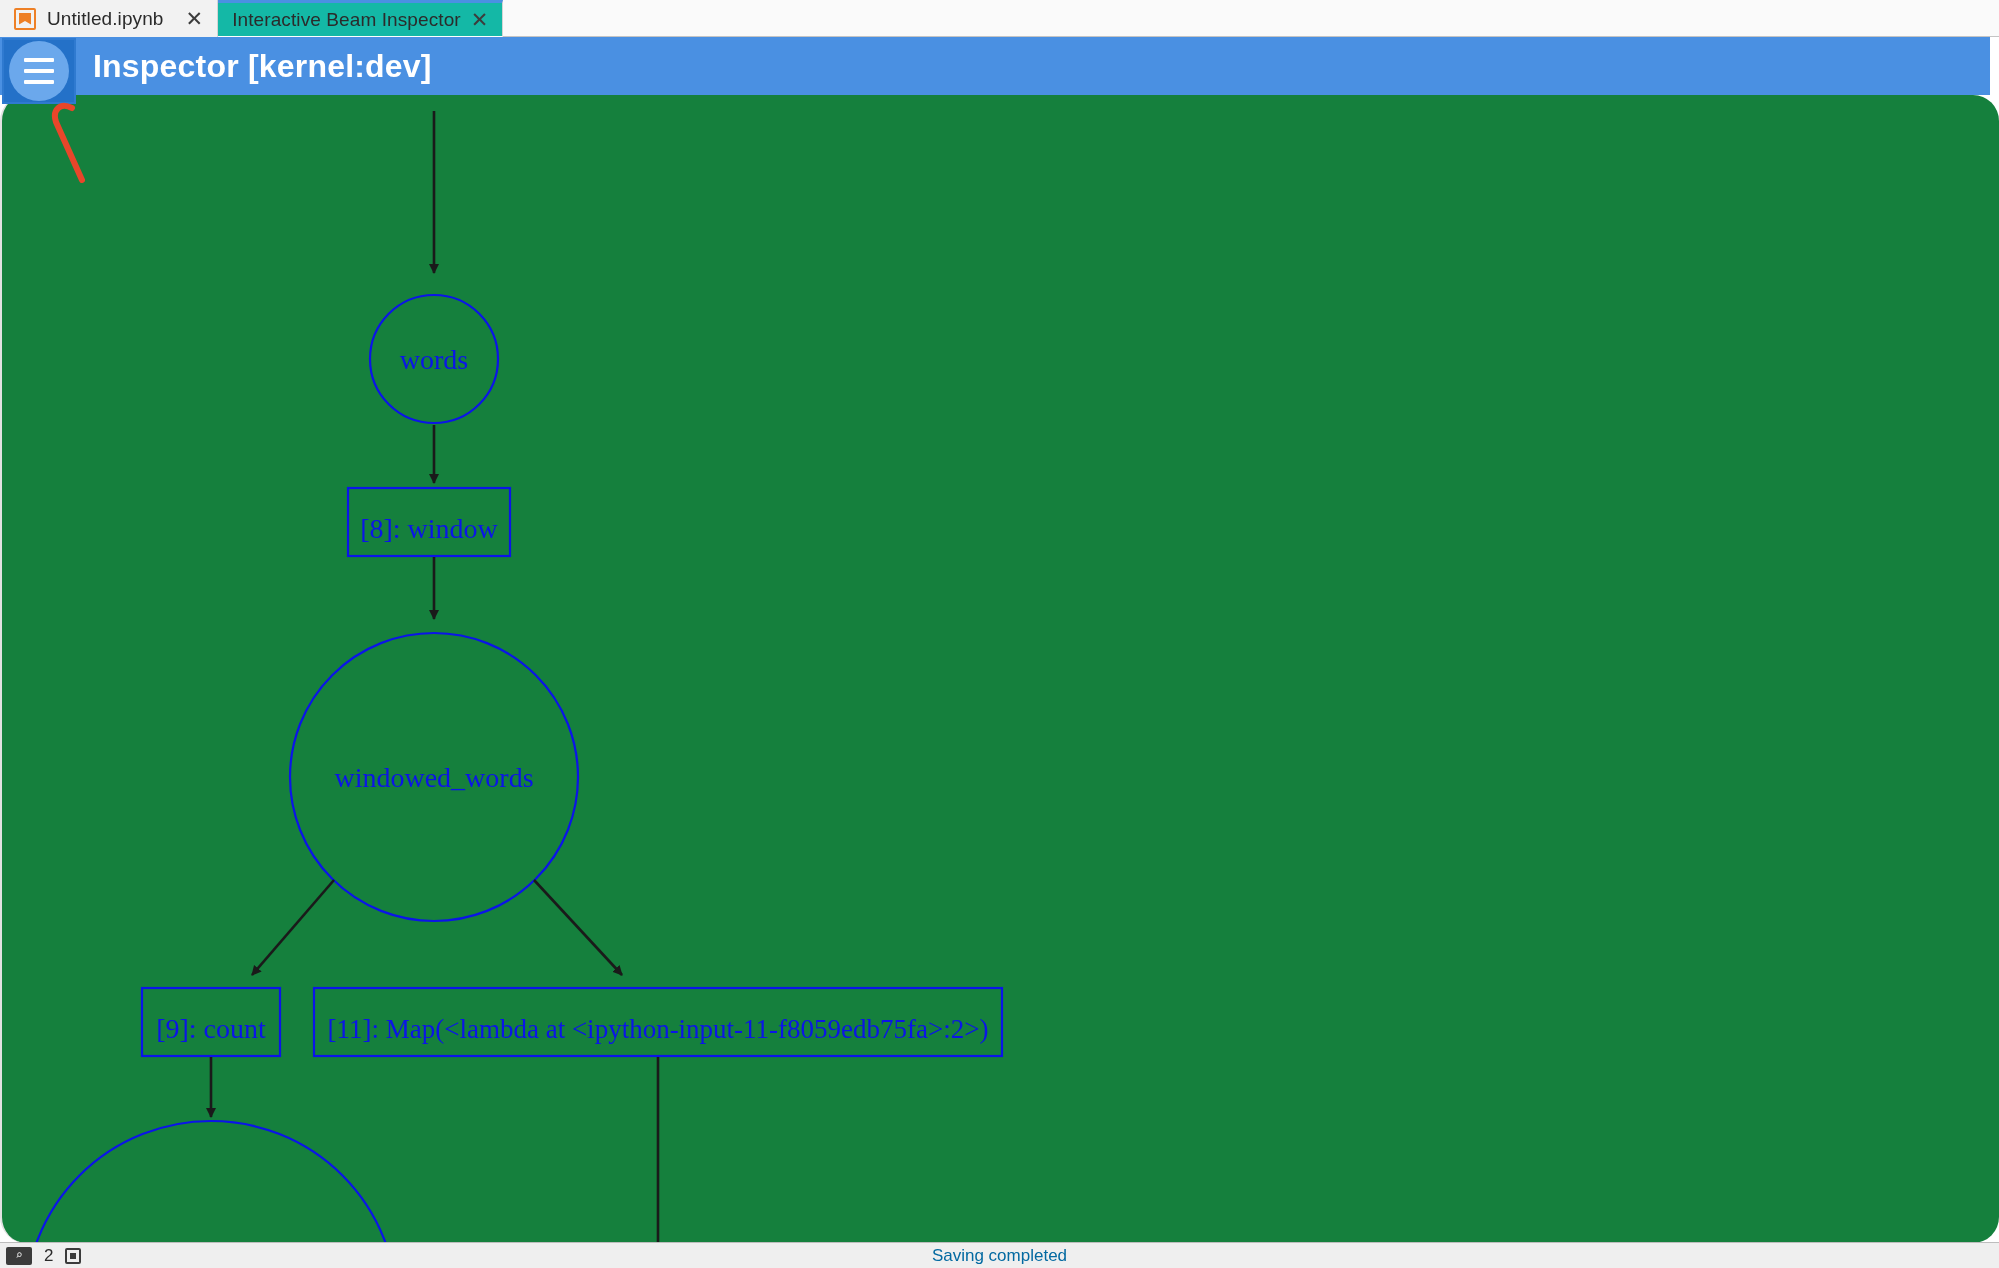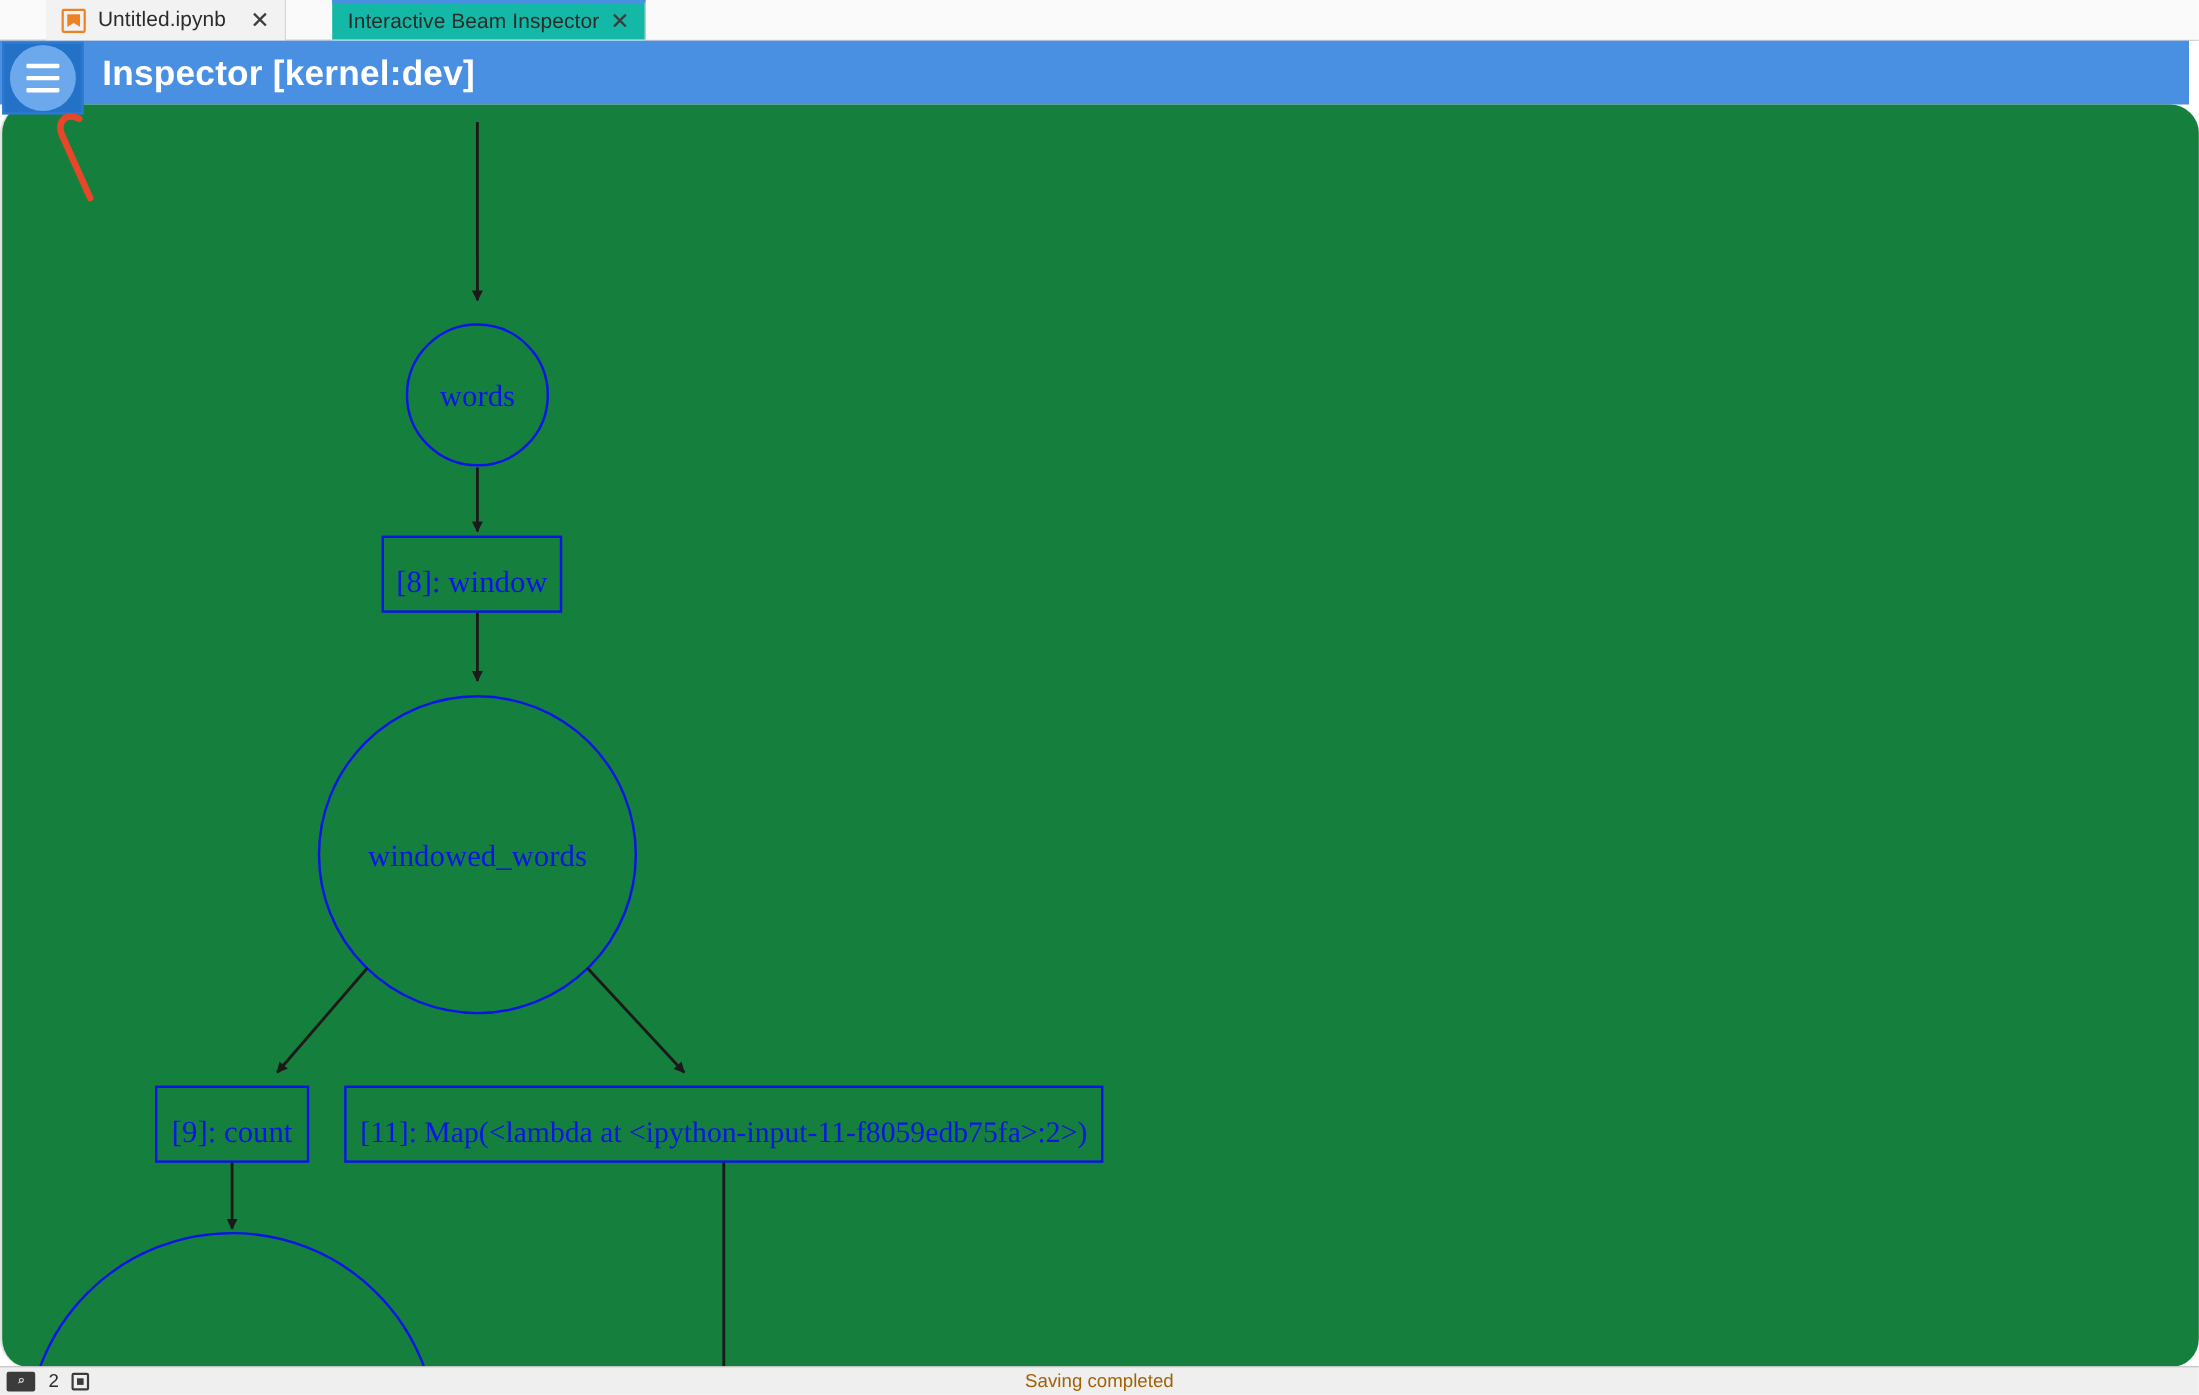--- a/index.html
+++ b/index.html
@@ -21,21 +21,20 @@
   .tab {
     position: relative;
     display: flex; align-items: center;
     height: 37px;
     padding: 0 14px 0 14px;
     font-size: 19px;
     color: #2b2b2b;
     border-right: 1px solid #d4d4d4;
     background: #f0f0f0;
     white-space: nowrap;
-    margin-left: 42px;
   }
   .tab.inactive { background: #f2f2f2; }
   .tab.active {
     background: #14b8a6;
     border-top: 3px solid #4a90e2;
     border-bottom: 1px solid #ffffff;
   }
   .tab-icon {
     width: 22px; height: 22px; margin-right: 11px;
     border: 2px solid #ee8026; border-radius: 2px;
@@ -136,21 +135,21 @@
   .chip-icon {
     position: relative; width: 16px; height: 16px;
     border: 2px solid #3b3b3b; border-radius: 2px;
   }
   .chip-icon::before {
     content: ""; position: absolute; left: 3px; top: 3px;
     width: 6px; height: 6px; background: #3b3b3b;
   }
   .status-center {
     position: absolute; left: 0; right: 0; text-align: center;
-    font-size: 17px; color: #a16207; pointer-events: none;
+    font-size: 17px; color: #0369a1; pointer-events: none;
   }
 </style>
 </head>
 <body>
 
 <div id="app">
 
   <div class="tabbar">
     <div class="tab inactive">
       <span class="tab-icon"></span>

